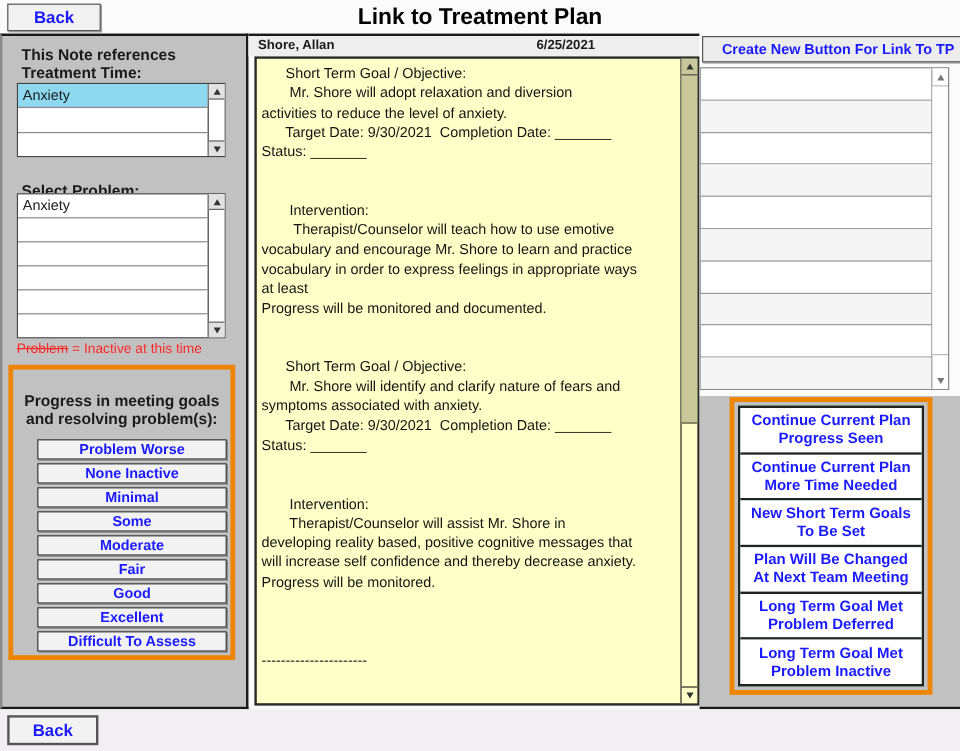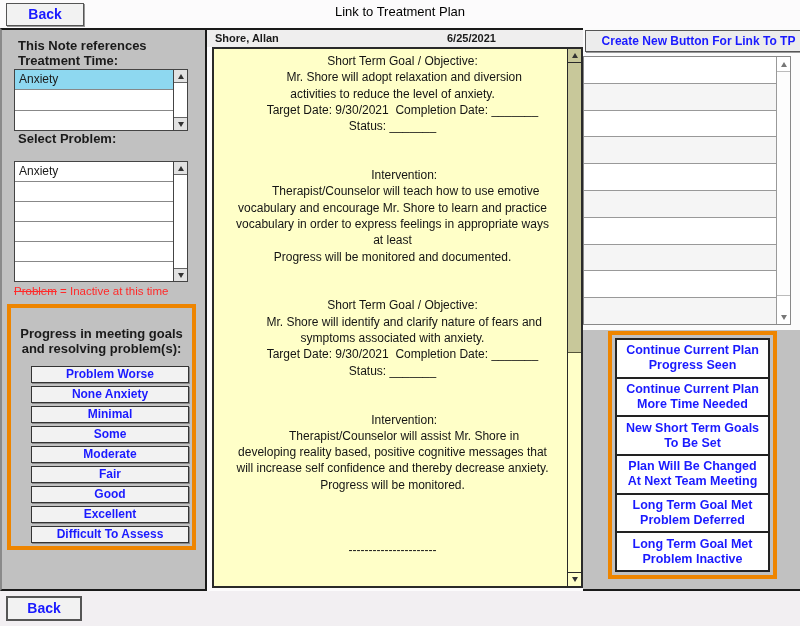--- a/index.html
+++ b/index.html
@@ -14,31 +14,31 @@
   
   .top-band { position: absolute; left: 0; top: 0; width: 800px; height: 28px; background: #fcfbfc; }
   .btn-back-top {
     position: absolute; left: 6px; top: 3px; width: 78px; height: 23px;
     background: #f2f2f2; border: 1px solid #555; box-shadow: 1px 1px 0 #999;
     color: #1a1aff; font-weight: bold; font-size: 14px; text-align: center; line-height: 21px;
     cursor: pointer;
   }
   .page-title {
     position: absolute; left: 0; right: 0; top: 4px;
-    text-align: center; font-weight: normal; font-size: 13px; color: #000;
+    text-align: center; font-weight: bold; font-size: 19px; color: #000;
   }
   
   .left-panel {
     position: absolute; left: 0; top: 28px; width: 207px; height: 563px;
     background: #c1c1c1;
     border-top: 2px solid #1a1a1a; border-right: 2px solid #1a1a1a;
     border-left: 2px solid #8a8a8a; border-bottom: 2px solid #1a1a1a;
   }
   .lp-label1 { position: absolute; left: 16px; top: 8px; width: 175px; font-weight: bold; font-size: 13px; line-height: 15px; }
-  .lp-label2 { position: absolute; left: 16px; top: 101px; font-weight: bold; font-size: 13px; }
+  .lp-label2 { position: absolute; left: 16px; top: 121px; font-weight: bold; font-size: 13px; }
   .listbox { position: absolute; background: #fff; border: 1px solid #444; display: flex; }
   .listbox1 { left: 12px; top: 39px; width: 174px; height: 62px; }
   .listbox2 { left: 12px; top: 131px; width: 174px; height: 121px; }
   .lb-rows { flex: 1; display: flex; flex-direction: column; justify-content: center; }
   .lb-row { flex: 1; font-size: 12px; padding: 2px 0 0 4px; border-bottom: 1px solid #888; overflow: hidden; }
   .lb-row:last-child { border-bottom: none; }
   .lb-row.selected { background: #8ed8f0; }
   .lb-scroll { width: 14px; border-left: 1px solid #444; display: flex; flex-direction: column; background: #fff; }
   .lb-arrow { height: 13px; background: #e2e2e2; display: flex; align-items: center; justify-content: center; cursor: pointer; }
   .lb-arrow.up { border-bottom: 1px solid #666; }
@@ -61,21 +61,21 @@
   }
   
   .header-strip {
     position: absolute; left: 207px; top: 28px; width: 376px; height: 19px;
     background: #efeeee; border-top: 2px solid #1a1a1a;
   }
   .patient-name { position: absolute; left: 8px; top: 2px; font-size: 11px; font-weight: 600; }
   .note-date { position: absolute; left: 240px; top: 2px; font-size: 11px; font-weight: 600; }
   .note-box {
     position: absolute; left: 212px; top: 47px; width: 371px; height: 541px;
-    background: #ffffc8; border: 2px solid #2a2a2a; display: flex; text-align: center;
+    background: #ffffc8; border: 2px solid #2a2a2a; display: flex;
   }
   .note-text {
     flex: 1; padding: 4px 0 0 4px; font-size: 12px; line-height: 16.3px;
     white-space: pre; overflow: hidden; color: #141414;
   }
   .note-scroll { width: 14px; border-left: 1px solid #2a2a2a; display: flex; flex-direction: column; background: #ffffc8; }
   .ns-up { height: 14px; background: #c8c89a; border-bottom: 1px solid #2a2a2a; display: flex; align-items: center; justify-content: center; cursor: pointer; }
   .ns-thumb { height: 290px; background: #c8c89a; border-bottom: 1px solid #55553a; cursor: pointer; }
   .ns-track { flex: 1; }
   .ns-down { height: 14px; border-top: 1px solid #2a2a2a; display: flex; align-items: center; justify-content: center; cursor: pointer; }
@@ -178,21 +178,21 @@
   </div>
 
   <div class="inactive-note">
     <span class="strike">Problem</span><span> = Inactive at this time</span>
   </div>
 
   <div class="orange-box1">
     <div class="pb-heading">Progress in meeting goals and resolving problem(s):</div>
     <div class="pb-buttons">
       <div class="pb-btn">Problem Worse</div>
-      <div class="pb-btn">None Anxiety</div>
+      <div class="pb-btn">None Inactive</div>
       <div class="pb-btn">Minimal</div>
       <div class="pb-btn">Some</div>
       <div class="pb-btn">Moderate</div>
       <div class="pb-btn">Fair</div>
       <div class="pb-btn">Good</div>
       <div class="pb-btn">Excellent</div>
       <div class="pb-btn">Difficult To Assess</div>
     </div>
   </div>
 </div>

